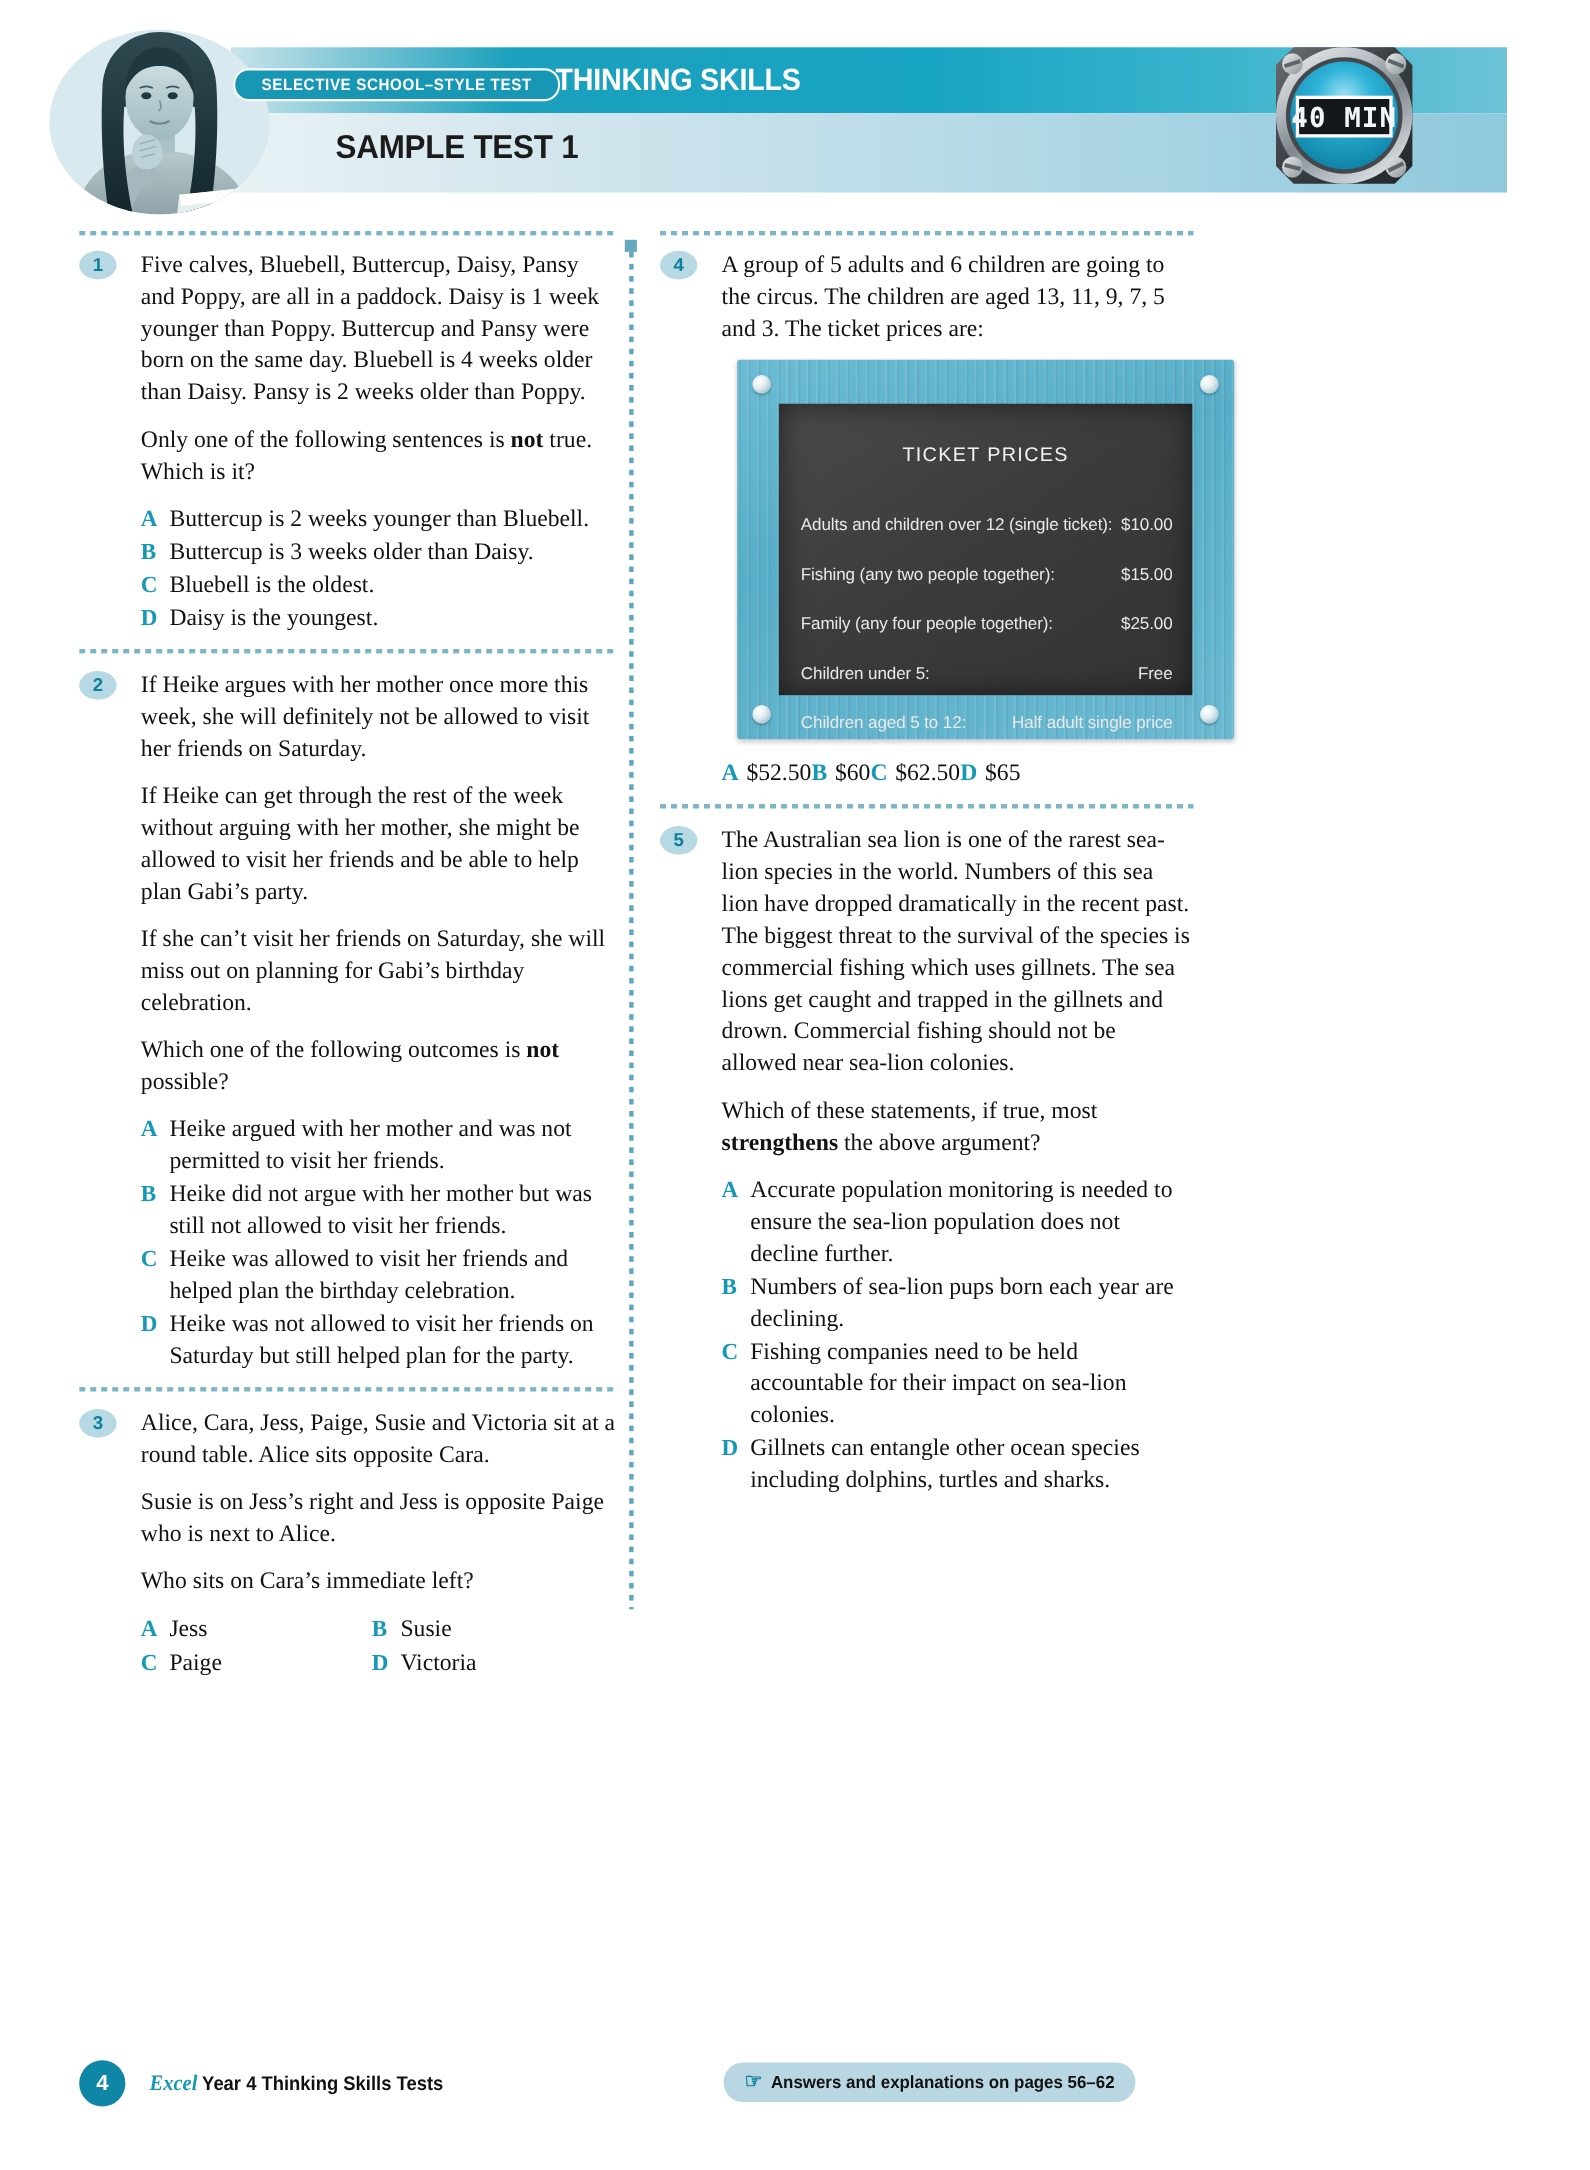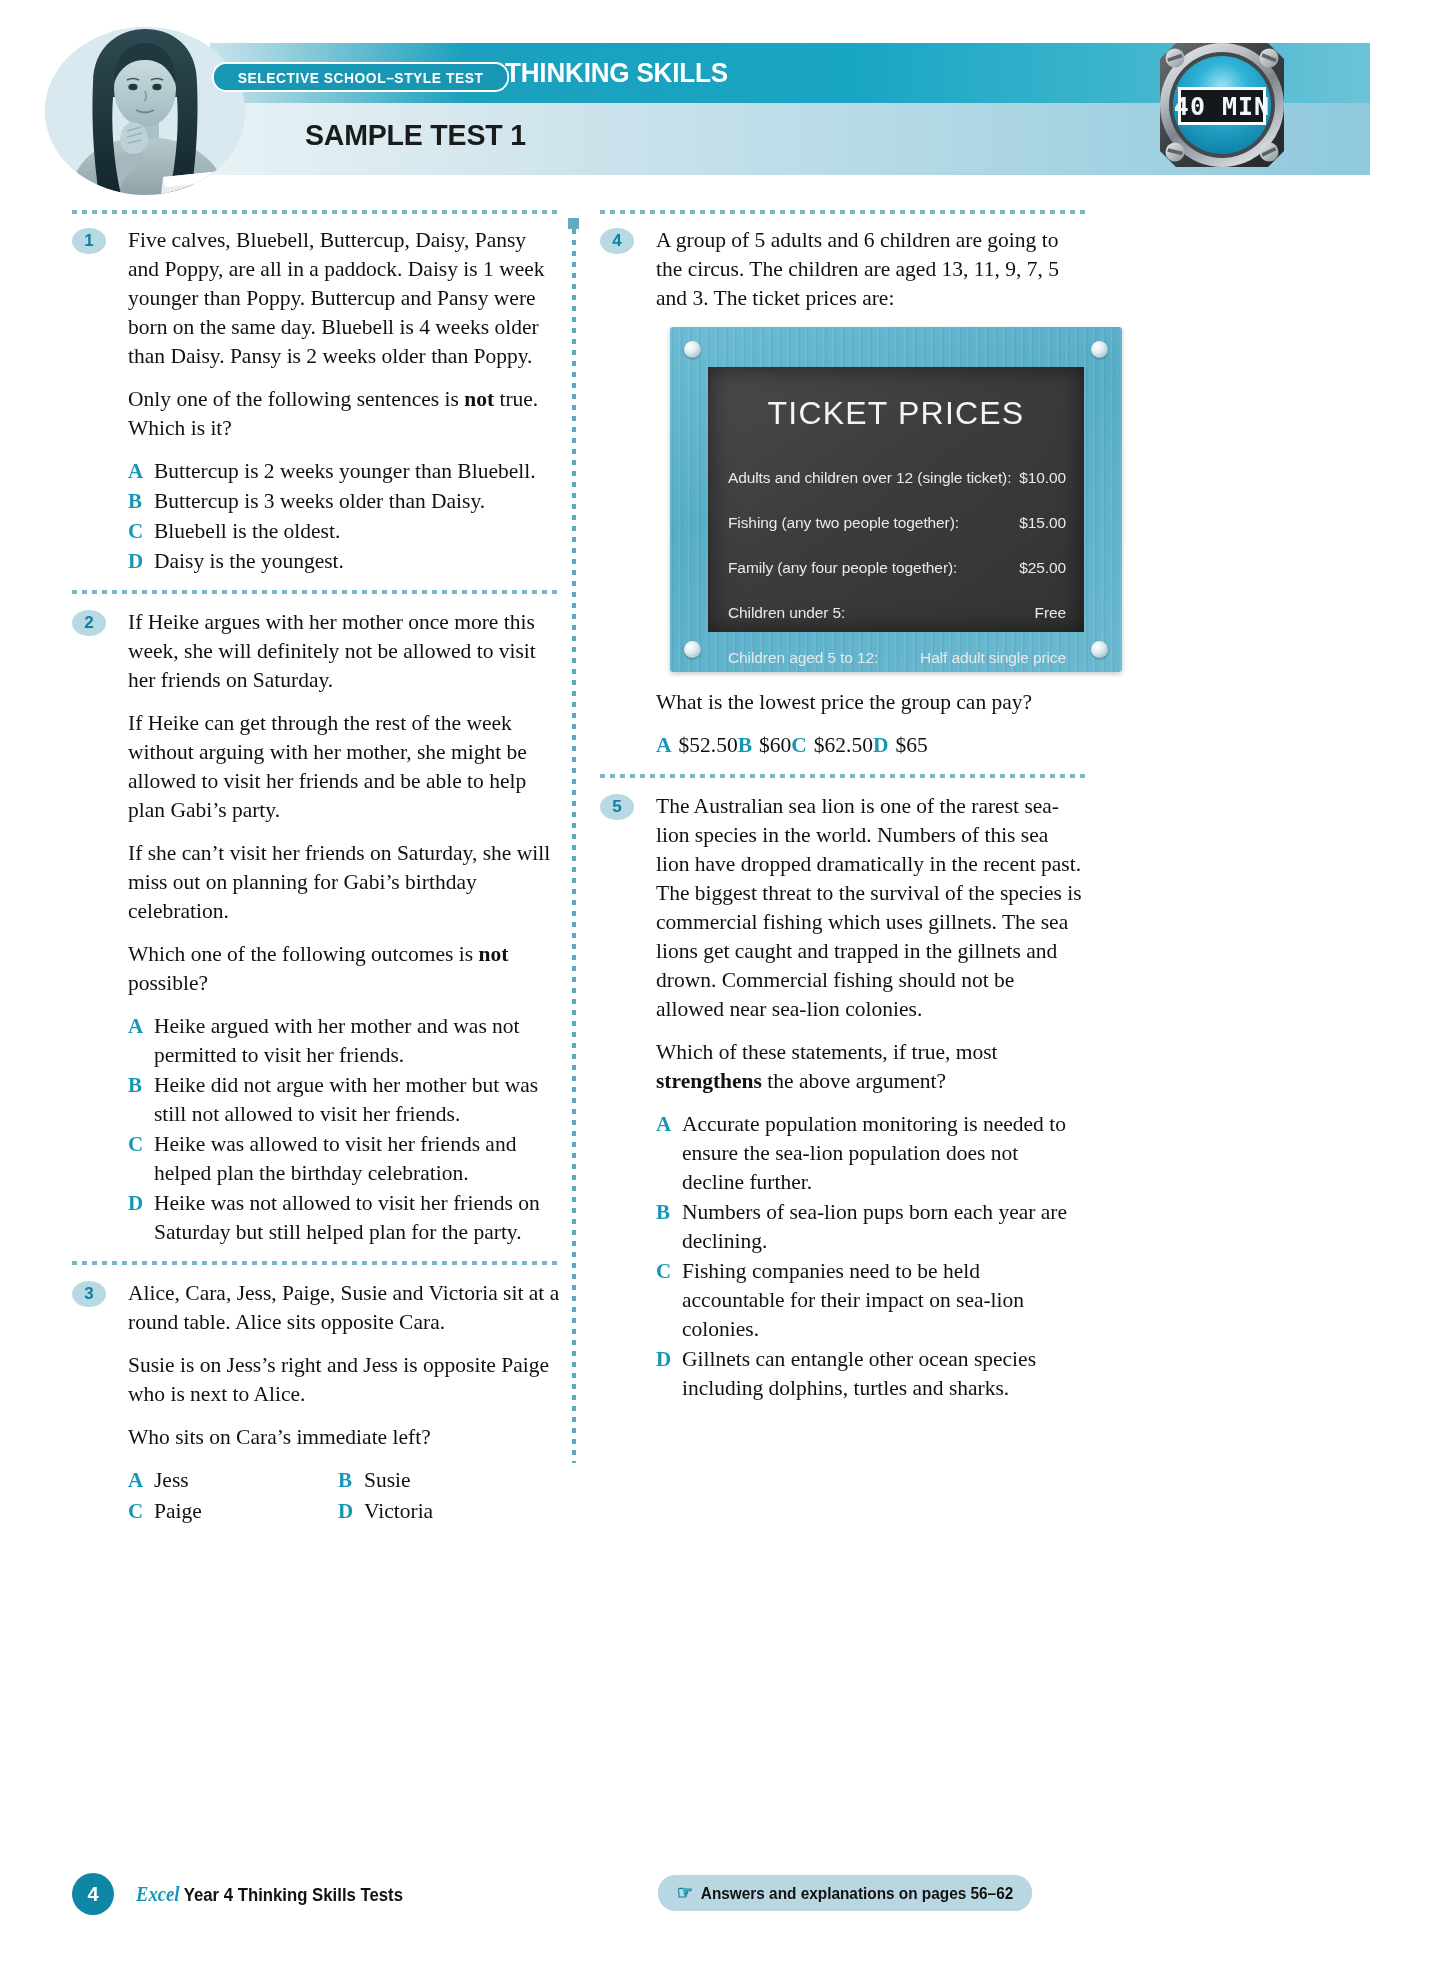--- a/index.html
+++ b/index.html
@@ -215,21 +215,21 @@
   .screw.tr { right: 14px; top: 14px; }
   .screw.bl { left: 14px;  bottom: 14px; }
   .screw.br { right: 14px; bottom: 14px; }
 
   .tk-title {
     position: absolute;
     left: 0; right: 0; top: 32px;
     text-align: center;
     color: #f4f4f4;
     font-family: "Liberation Sans", sans-serif;
-    font-size: 32px;
+    font-size: 18px;
     letter-spacing: 1.2px;
   }
   .tk-rows {
     position: absolute;
     left: 20px; right: 18px; top: 96px;
   }
   .tk-row {
     display: flex;
     justify-content: space-between;
     align-items: baseline;
@@ -536,21 +536,20 @@
             <span class="val">Free</span>
           </div>
           <div class="tk-row">
             <span class="lbl">Children aged 5 to 12:</span>
             <span class="val">Half adult single price</span>
           </div>
         </div>
       </div>
     </div>
 
-    <p>What is the lowest price the group can pay?</p>
     <div class="opts-inline">
       <span class="oi">
         <span class="letter">A</span><span>$52.50</span>
       </span>
       <span class="oi">
         <span class="letter">B</span><span>$60</span>
       </span>
       <span class="oi">
         <span class="letter">C</span><span>$62.50</span>
       </span>

